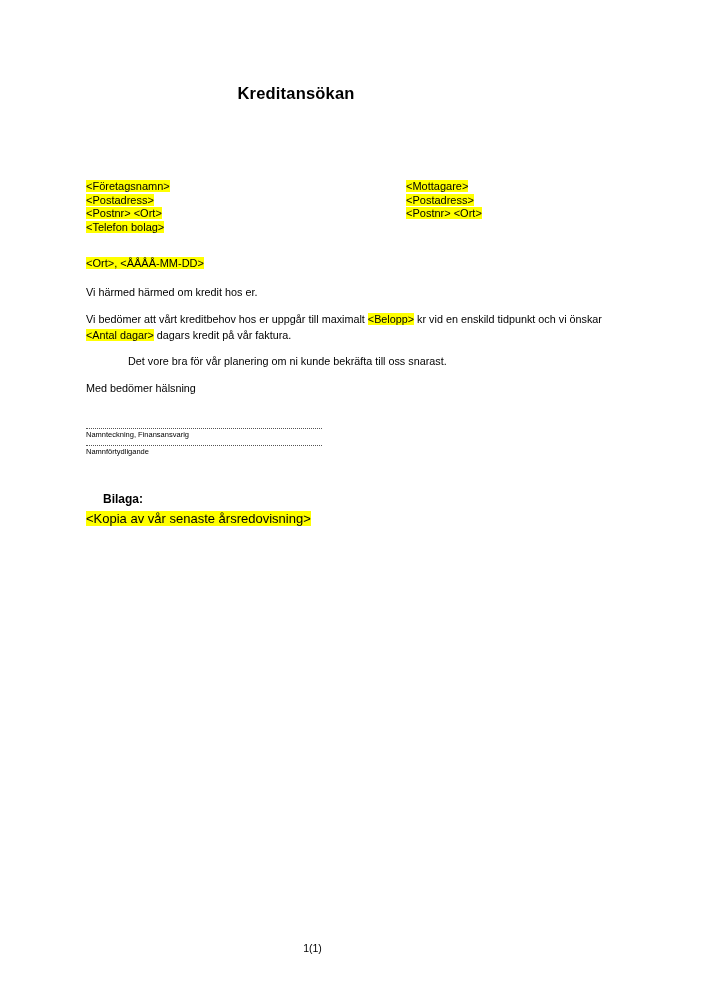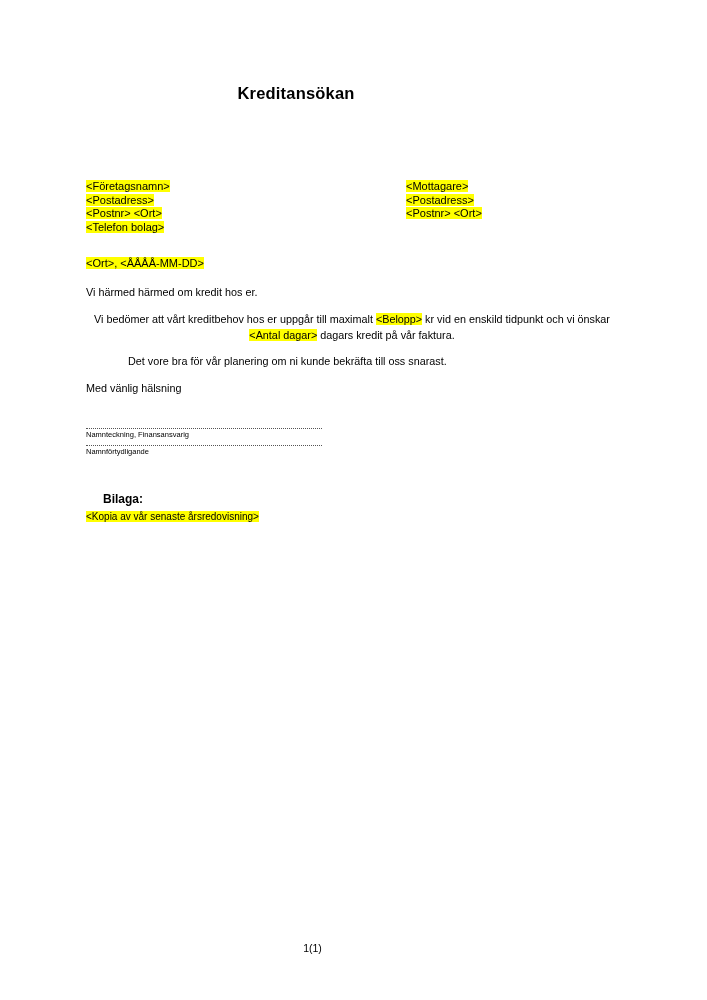--- a/index.html
+++ b/index.html
@@ -65,21 +65,21 @@
   }
   .para {
     position: absolute;
     left: 86px;
     width: 532px;
     font-size: 10.8px;
     line-height: 15.5px;
     text-align: left;
   }
   .p1 { top: 285px; }
-  .p2 { top: 312px; text-align: center; }
+  .p2 { top: 312px; }
   .p3 { top: 354px; padding-left: 42px; }
   .p4 { top: 381px; }
 
   .sig-area {
     position: absolute;
     left: 86px;
     top: 428px;
     width: 236px;
   }
   .dotline {
@@ -107,21 +107,21 @@
     position: absolute;
     left: 103px;
     top: 492px;
     font-size: 12px;
     font-weight: bold;
   }
   .attach-item {
     position: absolute;
     left: 86px;
     top: 511px;
-    font-size: 10px;
+    font-size: 13px;
   }
   .footer {
     position: absolute;
     left: 0;
     top: 942px;
     width: 625px;
     text-align: center;
     font-size: 10.5px;
   }
 </style>
@@ -146,21 +146,21 @@
   </div>
 
   <div class="place-date"><span class="hl">&lt;Ort&gt;</span><span class="hl">, </span><span class="hl">&lt;ÅÅÅÅ-MM-DD&gt;</span></div>
 
   <div class="para p1">Vi härmed härmed om kredit hos er.</div>
 
   <div class="para p2"><span>Vi bedömer att vårt kreditbehov hos er uppgår till maximalt </span><span class="hl">&lt;Belopp&gt;</span><span> kr vid en enskild tidpunkt och vi önskar </span><span class="hl">&lt;Antal dagar&gt;</span><span> dagars kredit på vår faktura.</span></div>
 
   <div class="para p3">Det vore bra för vår planering om ni kunde bekräfta till oss snarast.</div>
 
-  <div class="para p4">Med vänlig hälsning</div>
+  <div class="para p4">Med bedömer hälsning</div>
 
   <div class="sig-area">
     <div class="dotline"></div>
     <div class="sig-caption">Namnteckning, Finansansvarig</div>
     <div class="dotline" style="margin-top:5px;"></div>
     <div class="sig-caption2">Namnförtydligande</div>
   </div>
 
   <div class="attach-title">Bilaga:</div>
   <div class="attach-item"><span class="hl">&lt;Kopia av vår senaste årsredovisning&gt;</span></div>

